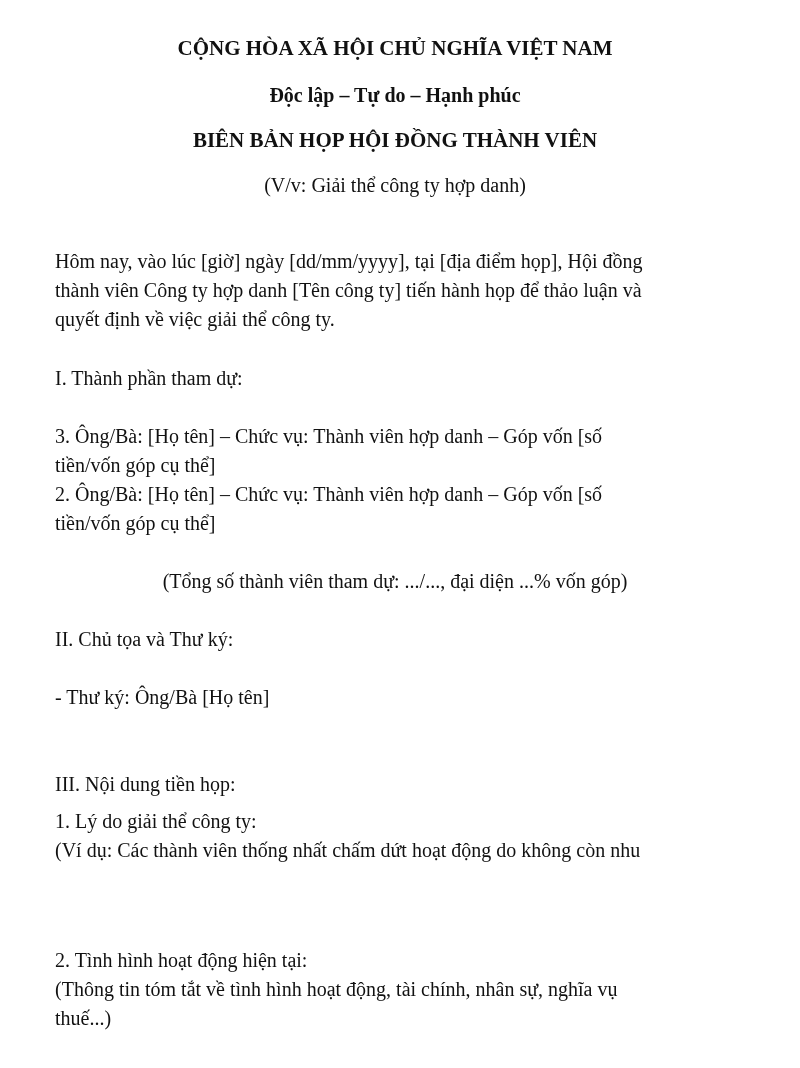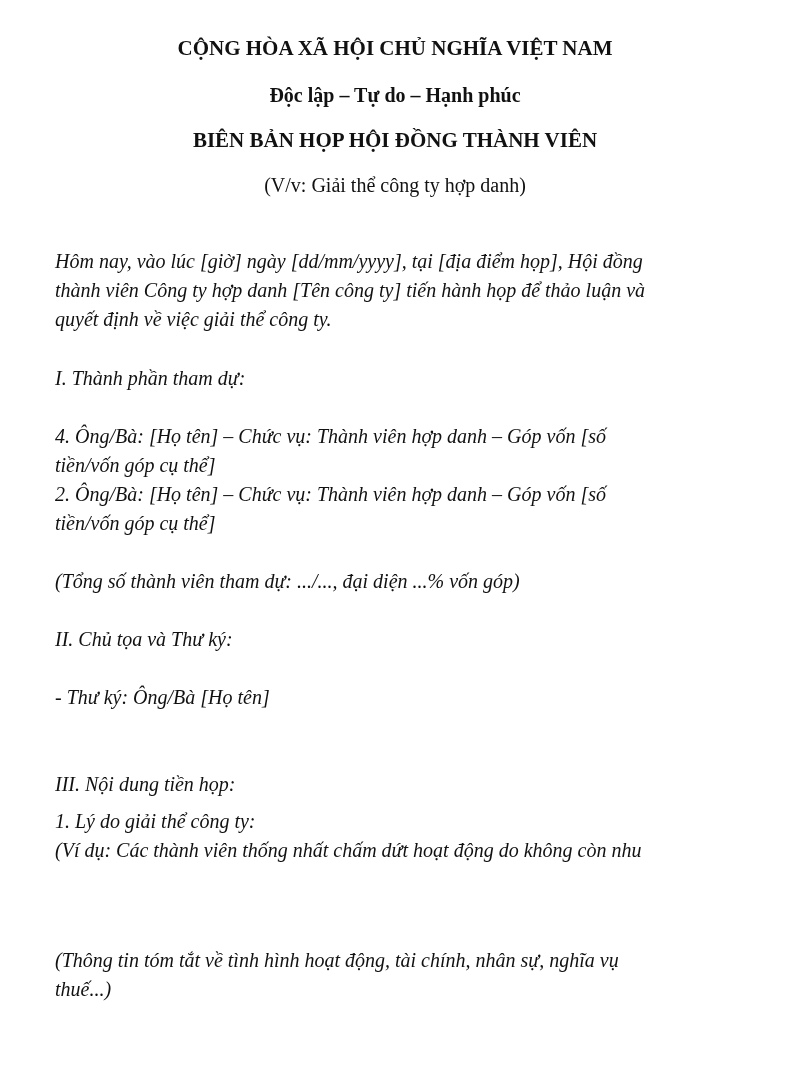--- a/index.html
+++ b/index.html
@@ -7,59 +7,60 @@
     width: 800px; height: 1068px; overflow: hidden; position: relative;
     font-family: "Liberation Serif", "DejaVu Serif", serif;
     color: #111111;
   }
   .doc { position: absolute; left: 0; top: 0; width: 800px; }
   .center { position: absolute; left: 0; width: 790px; text-align: center; white-space: nowrap; }
   .h1 { top: 36px; font-size: 21px; font-weight: bold; }
   .h2 { top: 84px; font-size: 20px; font-weight: bold; }
   .h3 { top: 128px; font-size: 21px; font-weight: bold; }
   .h4 { top: 174px; font-size: 20px; }
-  .block { position: absolute; left: 55px; width: 680px; font-size: 20px; line-height: 29px; font-style: italic; }
+  .block { position: absolute; left: 55px; width: 680px; font-size: 20px; line-height: 29px; }
   .line { display: block; white-space: nowrap; }
 </style>
 </head>
 <body>
 
 <div class="doc">
   <div class="center h1">CỘNG HÒA XÃ HỘI CHỦ NGHĨA VIỆT NAM</div>
   <div class="center h2">Độc lập – Tự do – Hạnh phúc</div>
   <div class="center h3">BIÊN BẢN HỌP HỘI ĐỒNG THÀNH VIÊN</div>
   <div class="center h4">(V/v: Giải thể công ty hợp danh)</div>
 
   <div class="block" style="top:247px;">
     <span class="line">Hôm nay, vào lúc [giờ] ngày [dd/mm/yyyy], tại [địa điểm họp], Hội đồng</span>
     <span class="line">thành viên Công ty hợp danh [Tên công ty] tiến hành họp để thảo luận và</span>
     <span class="line">quyết định về việc giải thể công ty.</span>
   </div>
 
   <div class="block" style="top:364px;">I. Thành phần tham dự:</div>
 
   <div class="block" style="top:422px;">
-    <span class="line">4. Ông/Bà: [Họ tên] – Chức vụ: Thành viên hợp danh – Góp vốn [số</span>
+    <span class="line">3. Ông/Bà: [Họ tên] – Chức vụ: Thành viên hợp danh – Góp vốn [số</span>
     <span class="line">tiền/vốn góp cụ thể]</span>
     <span class="line">2. Ông/Bà: [Họ tên] – Chức vụ: Thành viên hợp danh – Góp vốn [số</span>
     <span class="line">tiền/vốn góp cụ thể]</span>
   </div>
 
-  <div class="block" style="top:567px;">(Tổng số thành viên tham dự: .../..., đại diện ...% vốn góp)</div>
+  <div class="block" style="top:567px;text-align:center;">(Tổng số thành viên tham dự: .../..., đại diện ...% vốn góp)</div>
 
   <div class="block" style="top:625px;">II. Chủ tọa và Thư ký:</div>
 
   <div class="block" style="top:683px;">
     <span class="line">- Thư ký: Ông/Bà [Họ tên]</span>
   </div>
 
   <div class="block" style="top:770px;">III. Nội dung tiền họp:</div>
 
   <div class="block" style="top:807px;">
     <span class="line">1. Lý do giải thể công ty:</span>
     <span class="line">(Ví dụ: Các thành viên thống nhất chấm dứt hoạt động do không còn nhu</span>
   </div>
 
   <div class="block" style="top:946px;">
+    <span class="line">2. Tình hình hoạt động hiện tại:</span>
     <span class="line">(Thông tin tóm tắt về tình hình hoạt động, tài chính, nhân sự, nghĩa vụ</span>
     <span class="line">thuế...)</span>
   </div>
 </div>
 
 </body></html>

